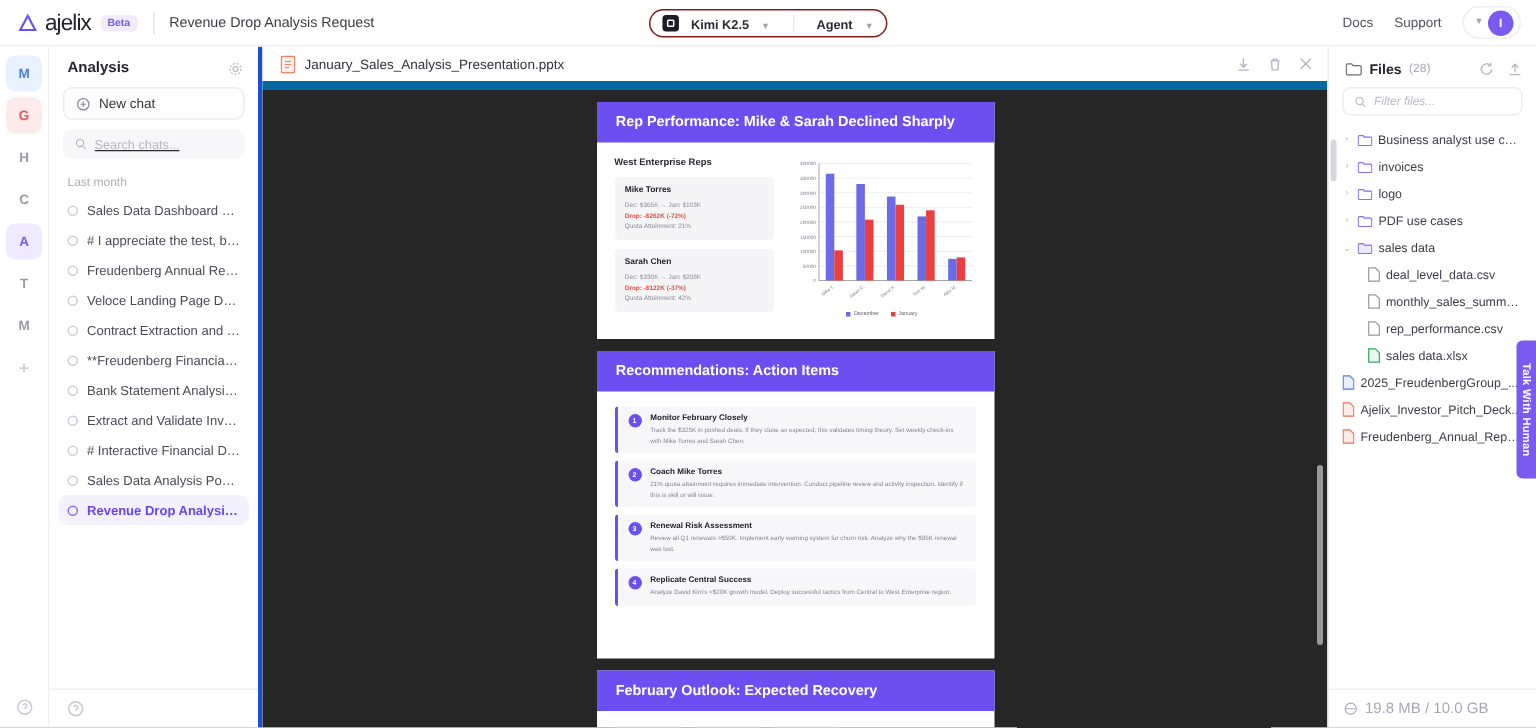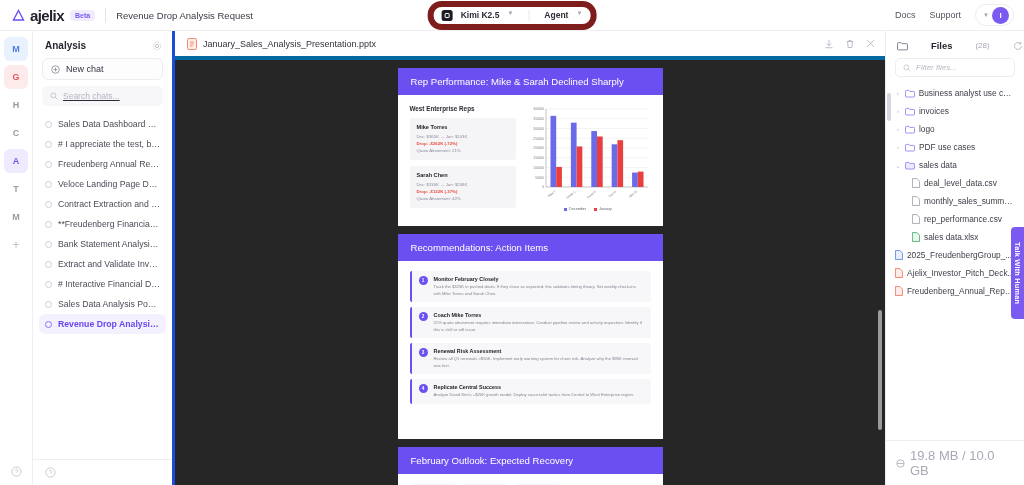--- a/index.html
+++ b/index.html
@@ -17,37 +17,37 @@
     height: 31px; min-height: 31px;
     border-bottom: 1px solid #ededf2;
     display: flex; align-items: center;
     padding: 0 10px 0 12px;
     background: #fff;
     position: relative;
   }
   .brand { display: flex; align-items: center; gap: 5px; }
   .logo-mark { width: 13px; height: 13px; }
   .logo-word {
-    font-size: 15px; font-weight: 700; letter-spacing: -0.6px; color: #23232d;
+    font-size: 15px; font-weight: 400; letter-spacing: -0.6px; color: #23232d;
   }
   .beta-pill {
     background: #f0ecfe; color: #7a5af0;
     font-size: 7px; font-weight: 700;
     padding: 2px 5px; border-radius: 4px; margin-left: 6px;
   }
   .top-divider { width: 1px; height: 15px; background: #e4e4ec; margin: 0 10px; }
   .conv-title { font-size: 9.5px; color: #3a3a45; }
 
   .center-cluster {
     position: absolute; left: 50%; transform: translateX(-50%);
     display: flex; align-items: center;
   }
   .model-chip {
-    display: flex; align-items: flex-start; gap: 8px;
-    border: 6px solid #7f1d1d; border-radius: 14px;
+    display: flex; align-items: flex-end; gap: 8px;
+    border: 1px solid #7f1d1d; border-radius: 14px;
     padding: 3px 8px; background: #fff;
   }
   .model-sq {
     width: 11px; height: 11px; border-radius: 2.5px; background: #1c1c24;
     display: flex; align-items: center; justify-content: center;
   }
   .model-sq i { display: block; width: 5px; height: 5px; border: 1.2px solid #fff; border-radius: 1px; }
   .model-name { font-size: 8.5px; font-weight: 600; color: #2c2c36; }
   .chip-sep { width: 1px; height: 11px; background: #e7e7ef; margin: 0 7px; }
   .agent-name { font-size: 8.5px; font-weight: 600; color: #2c2c36; }
@@ -140,38 +140,38 @@
   .chatrow .txt { overflow: hidden; text-overflow: ellipsis; }
   .cp-foot {
     border-top: 1px solid #ededf2;
     padding: 7px 12px; color: #c9c9d4;
   }
 
   
   .docarea { flex: 1; display: flex; flex-direction: column; min-width: 0; background:#fff; }
   .docbar {
     height: 29px; min-height: 29px;
-    border-bottom: 4px solid #0369a1;
+    border-bottom: 6px solid #0369a1;
     display: flex; align-items: center; gap: 6px;
     padding: 0 10px 0 12px;
   }
   .docname { font-size: 9px; color: #33333e; }
   .docbar-actions { margin-left: auto; display: flex; align-items: center; gap: 11px; color: #b6b6c3; }
 
   .canvas {
     flex: 1; background: #262626;
     position: relative; overflow: hidden;
     display: flex; justify-content: center;
     padding-top: 8px;
   }
   .slides { width: 265px; display: flex; flex-direction: column; gap: 8px; }
   .slide { background: #fff; width: 265px; }
   .slide-head {
     background: #6c4ff0; color: #fff;
-    font-size: 9.6px; font-weight: 400;
+    font-size: 9.6px; font-weight: 700;
     padding: 8px 13px;
   }
   .slide-body { padding: 10px 12px 12px; }
 
   
   .s1 { display: flex; gap: 10px; }
   .s1-left { width: 112px; }
   .s1-h { font-size: 6.3px; font-weight: 700; color: #2a2a33; margin-bottom: 6px; }
   .repcard {
     background: #f5f5f8; border-radius: 3px;
@@ -221,21 +221,21 @@
   }
 
   
   .files {
     width: 139px; min-width: 139px;
     border-left: 1px solid #ededf2;
     display: flex; flex-direction: column;
     background: #fff; position: relative;
   }
   .files-head {
-    display: flex; align-items: center; gap: 23px;
+    display: flex; align-items: center; gap: 5px;
     padding: 9px 9px 7px 11px;
   }
   .files-title { font-size: 9.4px; font-weight: 700; color: #26262f; }
   .files-count { font-size: 8px; color: #a8a8b5; }
   .files-acts { margin-left: auto; display: flex; gap: 9px; color: #b6b6c3; }
   .filterbox {
     display: flex; align-items: center; gap: 5px;
     margin: 0 9px 7px; border: 1px solid #ececf2;
     border-radius: 5px; padding: 4px 7px;
   }
@@ -250,21 +250,21 @@
     padding: 4px 5px; font-size: 8.3px; color: #3d3d48;
     white-space: nowrap; overflow: hidden;
   }
   .node .tw { width: 6px; font-size: 6px; color: #b0b0bd; text-align: center; }
   .node .nm { overflow: hidden; text-overflow: ellipsis; }
   .node.child { padding-left: 22px; }
   .node.root-file { padding-left: 5px; }
   .files-foot {
     border-top: 1px solid #ededf2;
     display: flex; align-items: center; gap: 5px;
-    padding: 7px 10px; font-size: 13px; color: #a9a9b6;
+    padding: 7px 10px; font-size: 10px; color: #a9a9b6;
   }
   .talk-tab {
     position: absolute; right: 0; top: 196px;
     width: 13px; height: 92px;
     background: #7a5af0; color: #fff;
     border-radius: 4px 0 0 4px;
     display: flex; align-items: center; justify-content: center;
   }
   .talk-tab span {
     writing-mode: vertical-rl; font-size: 7.4px; font-weight: 600; letter-spacing: .2px;
@@ -358,20 +358,21 @@
         <div class="searchbox">
           <span>
             <svg width="8" height="8" viewBox="0 0 10 10">
                 <circle cx="4.2" cy="4.2" r="3" fill="none" stroke="#b4b4c0" stroke-width=".9"></circle>
                 <path d="M6.5 6.5L9 9" stroke="#b4b4c0" stroke-width=".9"></path>
               </svg>
           </span>
           <input placeholder="Search chats..." style="">
         </div>
       </div>
+      <div class="grouplabel">Last month</div>
       <div class="chatlist">
         <div class="chatrow">
             <span class="dot"></span>
             <span class="txt">Sales Data Dashboard Cre...</span>
           </div>
         <div class="chatrow">
             <span class="dot"></span>
             <span class="txt"># I appreciate the test, but...</span>
           </div>
         <div class="chatrow">

